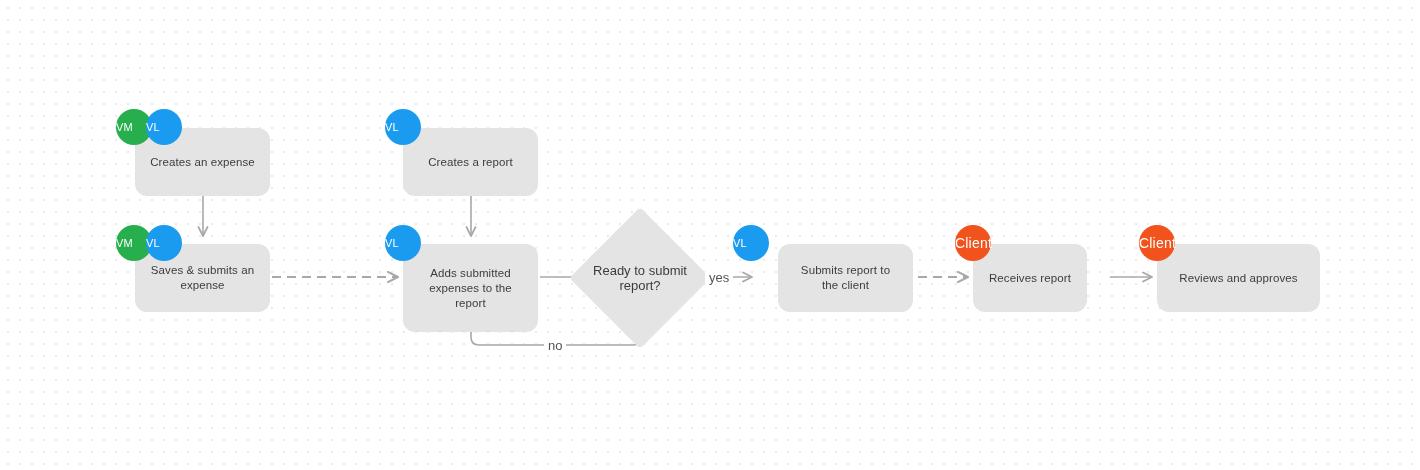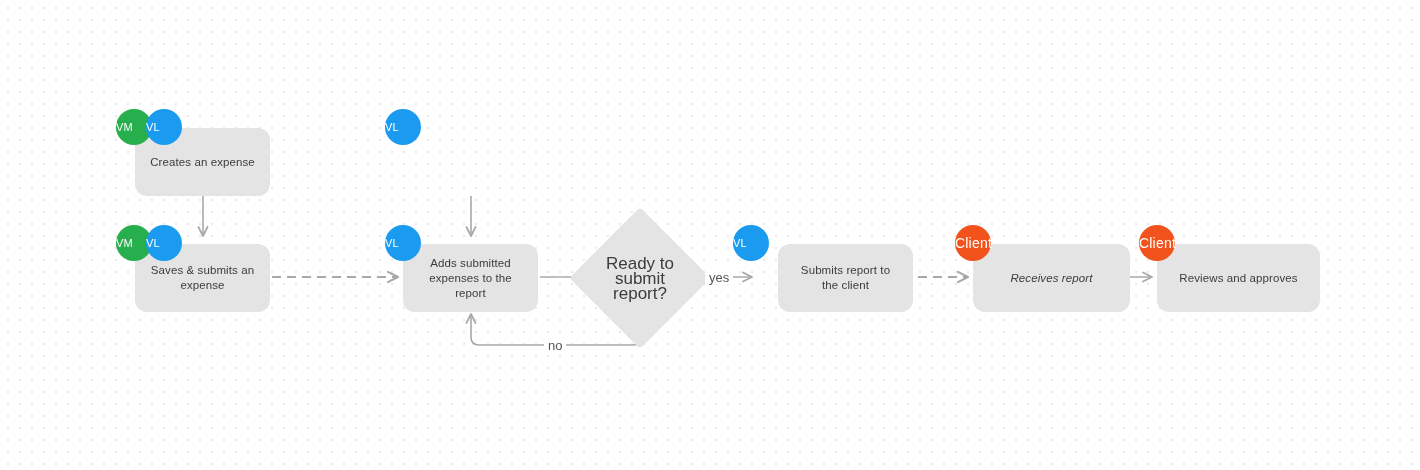--- a/index.html
+++ b/index.html
@@ -72,21 +72,21 @@
     position: absolute;
     left: 0;
     top: 0;
     width: 100px;
     height: 100px;
     display: flex;
     align-items: center;
     justify-content: center;
     text-align: center;
     color: #3c3c3c;
-    font-size: 17px;
+    font-size: 13px;
     line-height: 15px;
   }
 
   
   .avatar {
     position: absolute;
     width: 36px;
     height: 36px;
     border-radius: 50%;
     display: flex;
@@ -138,39 +138,42 @@
 
     <line x1="1110" y1="277" x2="1152" y2="277" stroke="#a8a8a8" stroke-width="1.6" marker-end="url(#arrow)"></line>
 
     <path d="M 641 330 L 641 337 Q 641 345 633 345 L 479 345 Q 471 345 471 337 L 471 314" fill="none" stroke="#a8a8a8" stroke-width="1.6" marker-end="url(#arrow)"></path>
   </svg>
 
   <div class="node" style="left:135px; top:128px; width:135px; height:68px;">
     <span>Creates an expense</span>
   </div>
 
+  <div class="node" style="left:403px; top:128px; width:135px; height:68px;">
+    <span>Creates a report</span>
+  </div>
 
   <div class="node" style="left:135px; top:244px; width:135px; height:68px;">
     <span>Saves &amp; submits an expense</span>
   </div>
 
-  <div class="node" style="left:403px; top:244px; width:135px; height:68px;">
+  <div class="node" style="left:403px; top:244px; width:135px; height:88px;">
     <span>Adds submitted expenses to the report</span>
   </div>
 
   <div class="decision" style="left:590px; top:228px;">
     <div class="diamond-shape"></div>
     <div class="decision-label">Ready to submit report?</div>
   </div>
 
   <div class="node" style="left:751px; top:244px; width:135px; height:68px;margin-left:27px;">
     <span>Submits report to the client</span>
   </div>
 
-  <div class="node" style="left:973px; top:244px; width:157px; height:68px;font-style:italic;">
+  <div class="node" style="left:973px; top:244px; width:114px; height:68px;">
     <span>Receives report</span>
   </div>
 
   <div class="node" style="left:1157px; top:244px; width:163px; height:68px;">
     <span>Reviews and approves</span>
   </div>
 
   <div class="avatar" style="left:116px; top:109px; background-color:#27ae4d; z-index:3;">
     <span>VM</span>
   </div>

